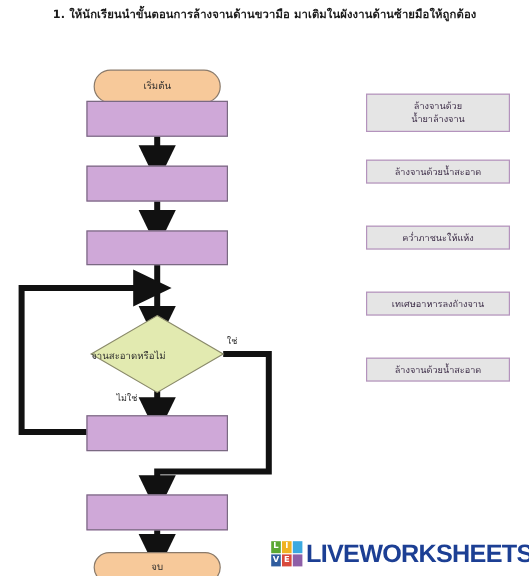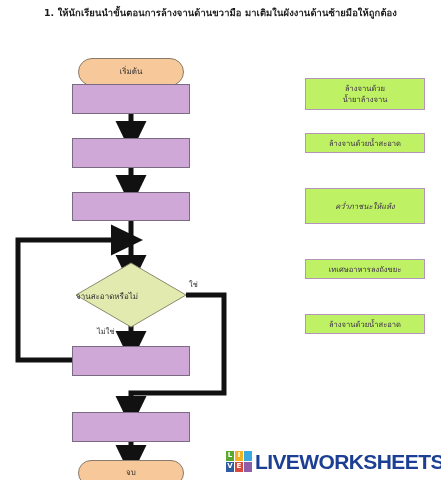--- a/index.html
+++ b/index.html
@@ -85,35 +85,35 @@
 
   
   #answer-bank {
     position: absolute;
     left: 305px;
     top: 78px;
     width: 120px;
   }
   .answer-card {
     box-sizing: border-box;
-    background: #bef264;
+    background: #e5e5e5;
     border: 1px solid #b493bd;
     color: #3a2a45;
     font-size: 7.6px;
     line-height: 11px;
     text-align: center;
     padding: 4px 3px;
     display: flex;
     align-items: center;
     justify-content: center;
     white-space: pre-line;
   }
   .answer-card.c0 { height: 32px; margin-bottom: 23px; }
   .answer-card.c1 { height: 20px; margin-bottom: 35px; }
-  .answer-card.c2 { height: 36px; margin-bottom: 35px; font-style: italic; }
+  .answer-card.c2 { height: 20px; margin-bottom: 35px; }
   .answer-card.c3 { height: 20px; margin-bottom: 35px; }
   .answer-card.c4 { height: 20px; }
 
   
   #watermark {
     position: absolute;
     left: 226px;
     top: 449px;
     display: flex;
     align-items: center;
@@ -223,21 +223,21 @@
     <span>ล้างจานด้วย
 น้ำยาล้างจาน</span>
   </div>
   <div class="answer-card c1">
     <span>ล้างจานด้วยน้ำสะอาด</span>
   </div>
   <div class="answer-card c2">
     <span>คว่ำภาชนะให้แห้ง</span>
   </div>
   <div class="answer-card c3">
-    <span>เทเศษอาหารลงถังขยะ</span>
+    <span>เทเศษอาหารลงถัางจาน</span>
   </div>
   <div class="answer-card c4">
     <span>ล้างจานด้วยน้ำสะอาด</span>
   </div>
 </div>
 
 <div id="watermark">
   <div id="lw-logo-icon">
     <div class="lw-cell g">L</div>
     <div class="lw-cell y">I</div>

